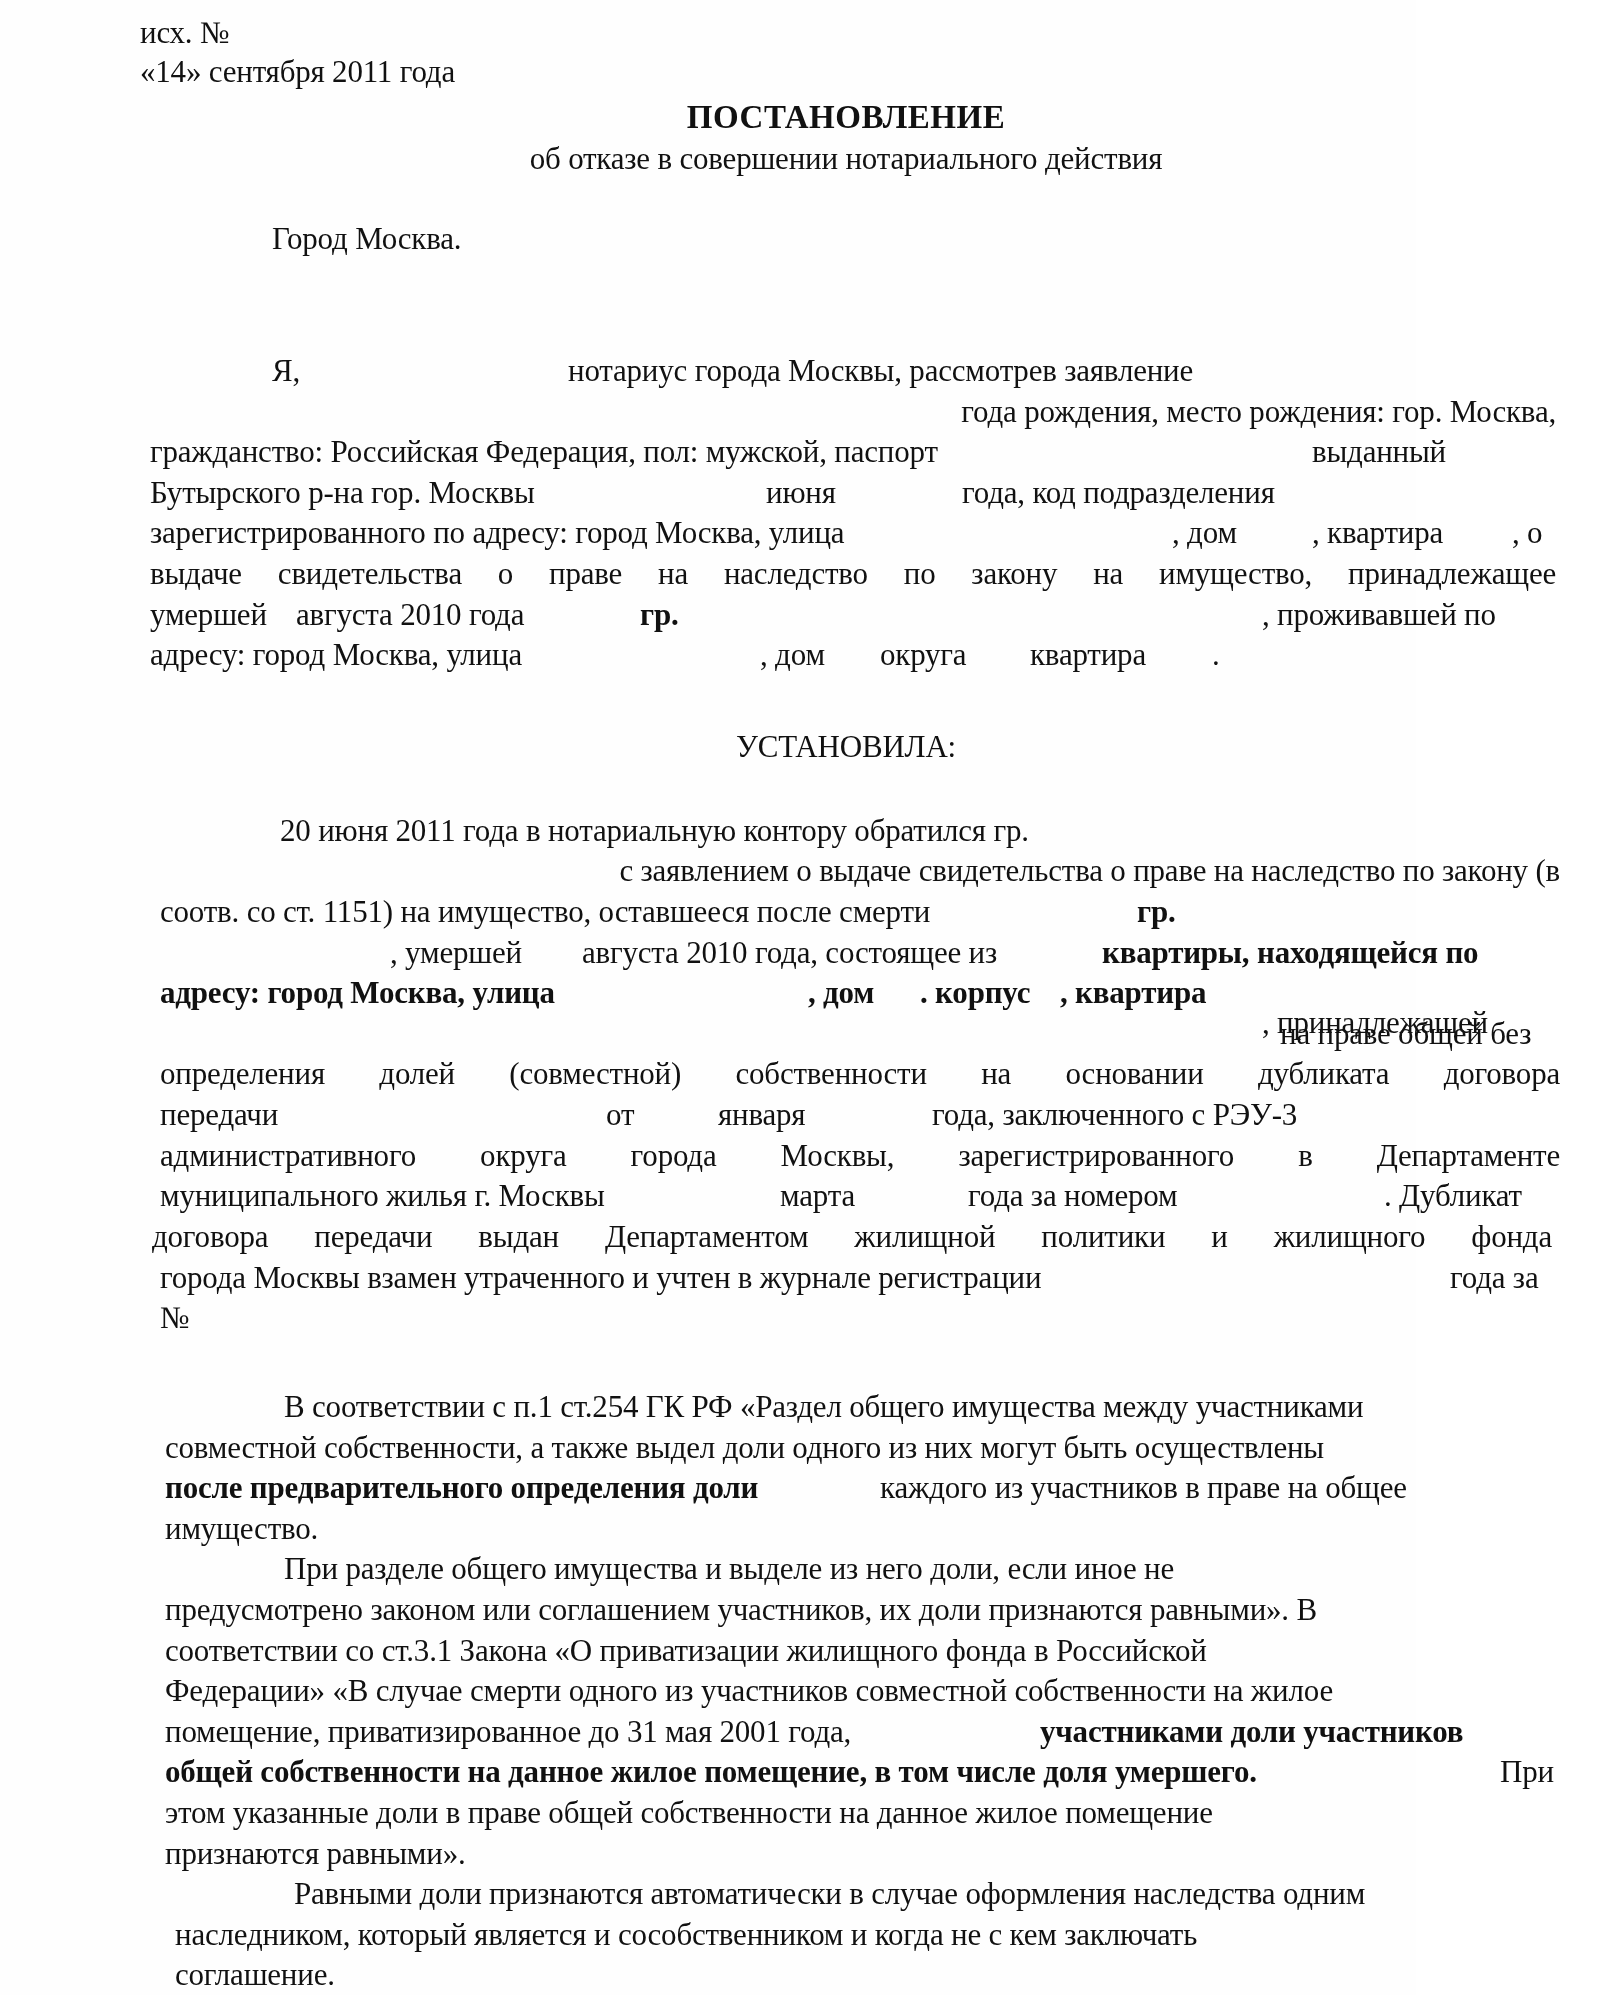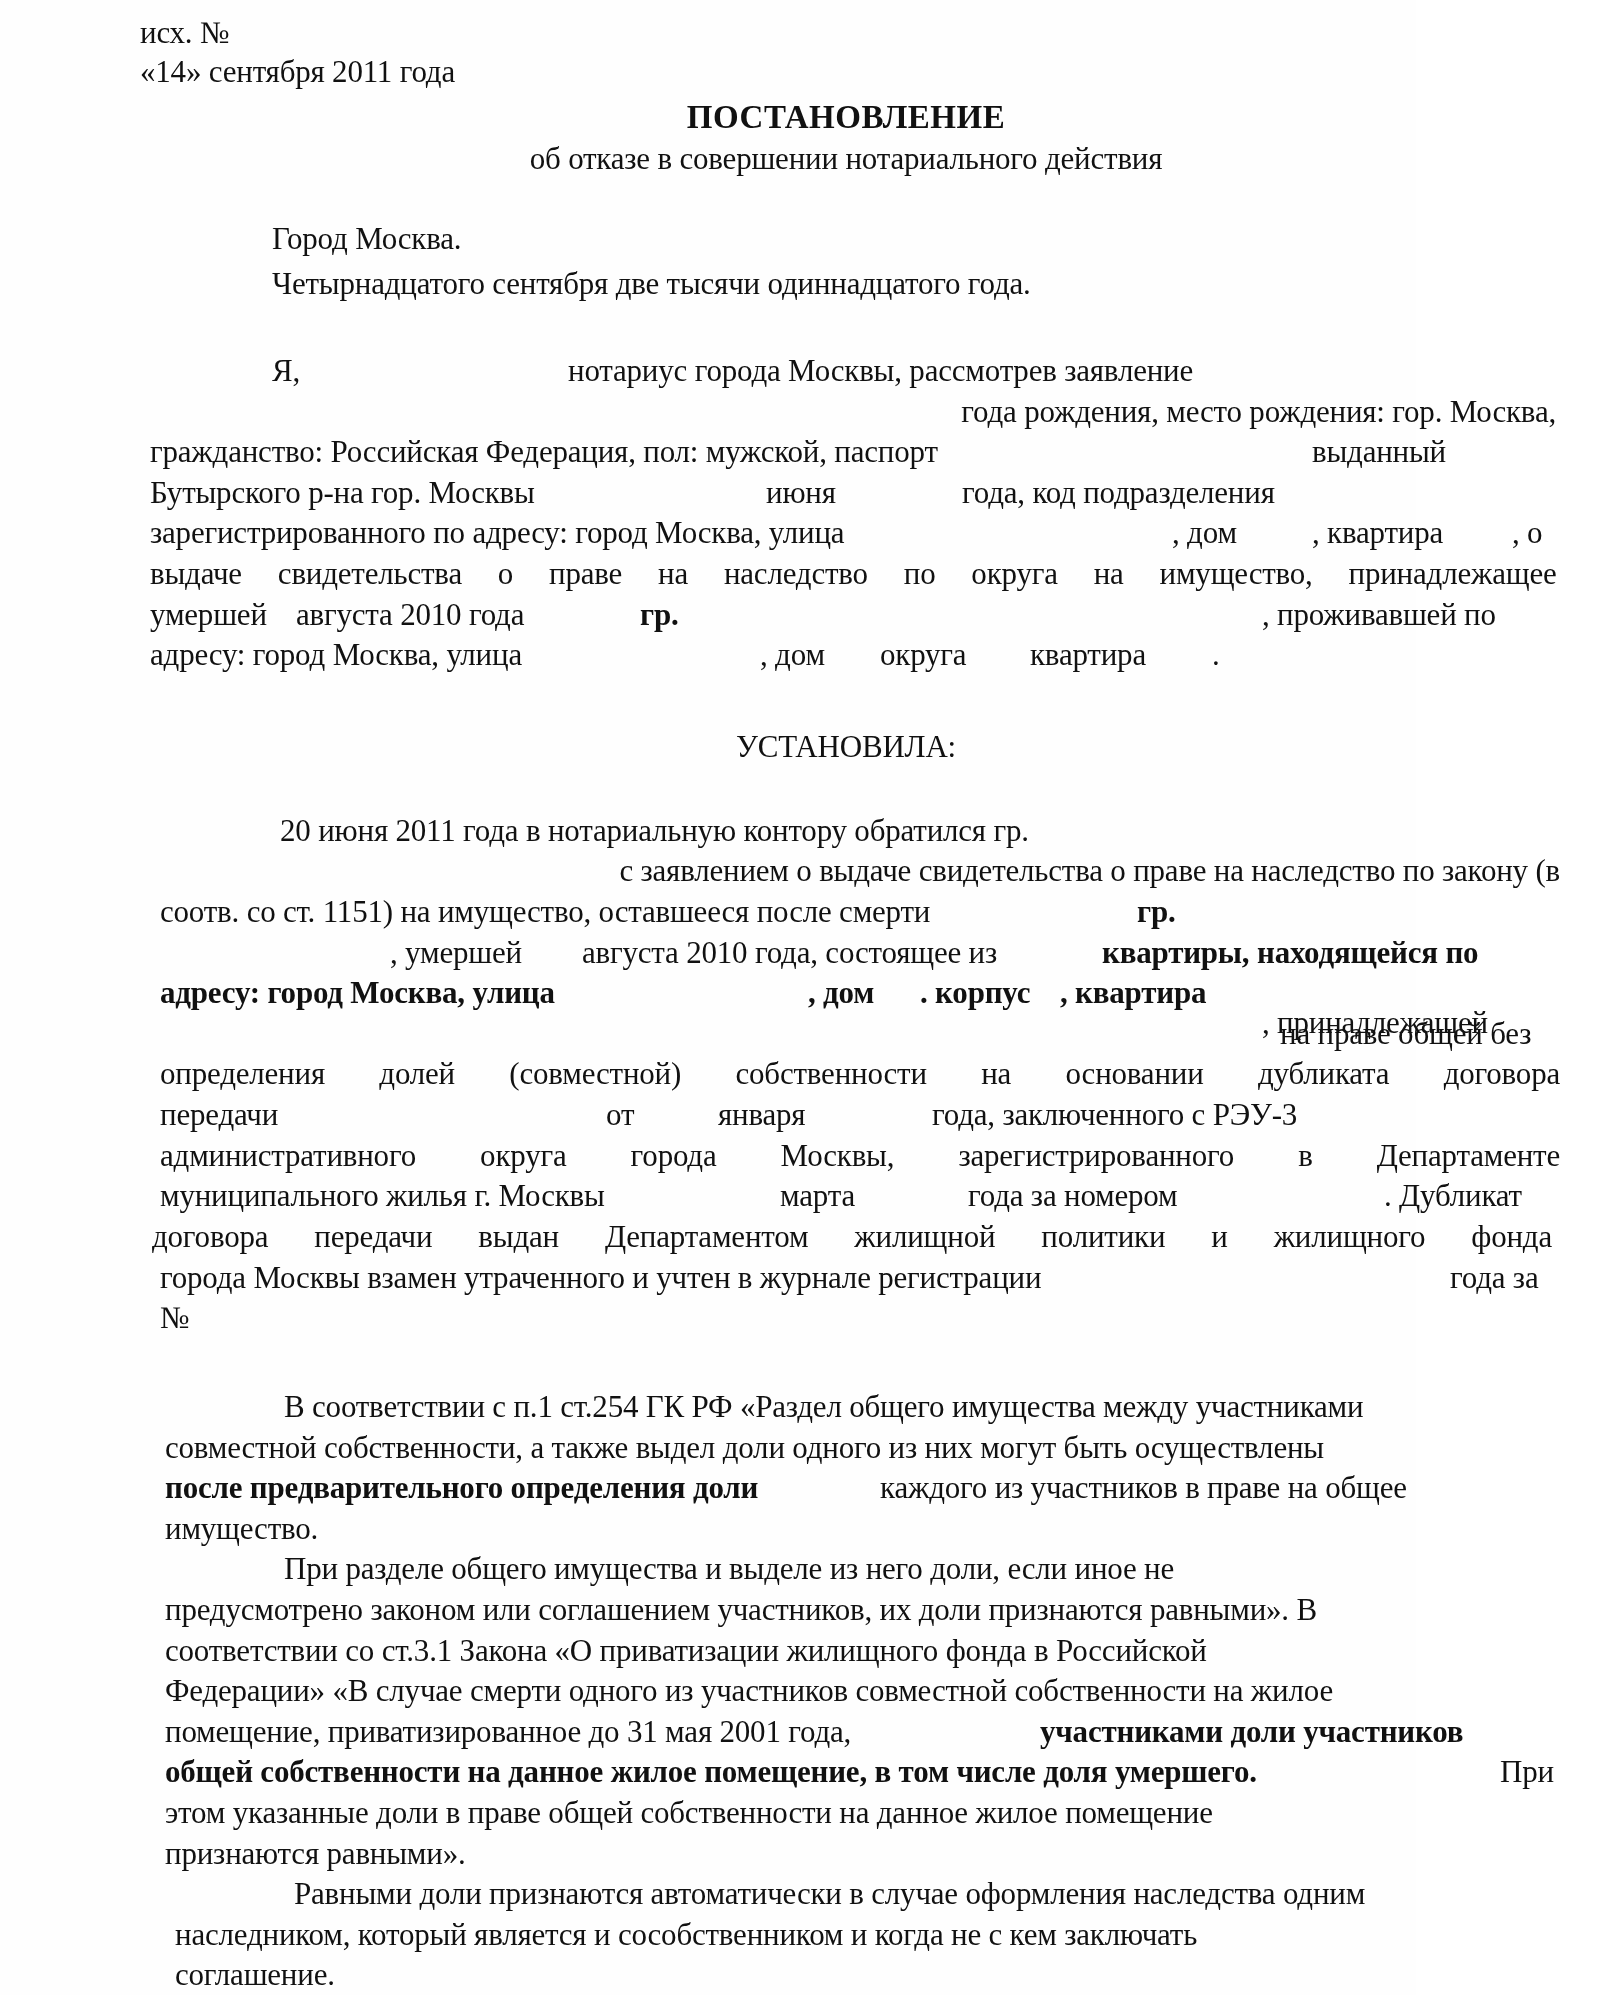--- a/index.html
+++ b/index.html
@@ -16,36 +16,35 @@
 
 <div class="page">
 
   <div class="ln" style="left:140px;top:14px;">исх. №</div>
   <div class="ln" style="left:140px;top:53px;">«14» сентября 2011 года</div>
 
   <div class="ln title center" style="left:0;width:1692px;top:98px;">ПОСТАНОВЛЕНИЕ</div>
   <div class="ln center" style="left:0;width:1692px;top:140px;">об отказе в совершении нотариального действия</div>
 
   <div class="ln" style="left:272px;top:220px;">Город Москва.</div>
-  <div class="ln" style="left:272px;top:265px;">Четырнадцатого сентября две тысячи одиннадцатого года.</div>
 
   <div>
     <div class="ln" style="left:272px;top:352px;">Я,</div>
     <div class="ln" style="left:568px;top:352px;">нотариус  города  Москвы,  рассмотрев  заявление</div>
     <div class="ln" style="left:808px;top:393px;width:748px;text-align:right;">года рождения, место рождения: гор. Москва,</div>
     <div class="ln" style="left:150px;top:433px;">гражданство: Российская Федерация, пол: мужской, паспорт</div>
     <div class="ln" style="left:1312px;top:433px;">выданный</div>
     <div class="ln" style="left:150px;top:474px;">Бутырского  р-на  гор.  Москвы</div>
     <div class="ln" style="left:766px;top:474px;">июня</div>
     <div class="ln" style="left:962px;top:474px;">года,  код  подразделения</div>
     <div class="ln" style="left:150px;top:514px;">зарегистрированного по адресу: город Москва, улица</div>
     <div class="ln" style="left:1172px;top:514px;">, дом</div>
     <div class="ln" style="left:1312px;top:514px;">, квартира</div>
     <div class="ln" style="left:1512px;top:514px;">, о</div>
-    <div class="ln" style="left: 150px; top: 555px; width: 1406px; white-space: nowrap; word-spacing: 28.3609px;">выдаче свидетельства о праве на наследство по округа на имущество, принадлежащее</div>
+    <div class="ln" style="left: 150px; top: 555px; width: 1406px; white-space: nowrap; word-spacing: 28.3609px;">выдаче свидетельства о праве на наследство по закону на имущество, принадлежащее</div>
     <div class="ln" style="left:150px;top:596px;">умершей</div>
     <div class="ln" style="left:296px;top:596px;">августа 2010 года</div>
     <div class="ln b" style="left:640px;top:596px;">гр.</div>
     <div class="ln" style="left:1262px;top:596px;">, проживавшей по</div>
     <div class="ln" style="left:150px;top:636px;">адресу: город Москва, улица</div>
     <div class="ln" style="left:760px;top:636px;">, дом</div>
     <div class="ln" style="left:880px;top:636px;">округа</div>
     <div class="ln" style="left:1030px;top:636px;">квартира</div>
     <div class="ln" style="left:1212px;top:636px;">.</div>
   </div>

